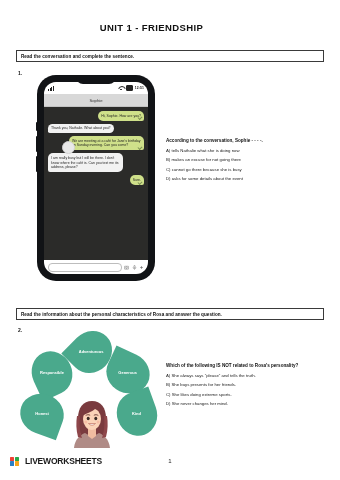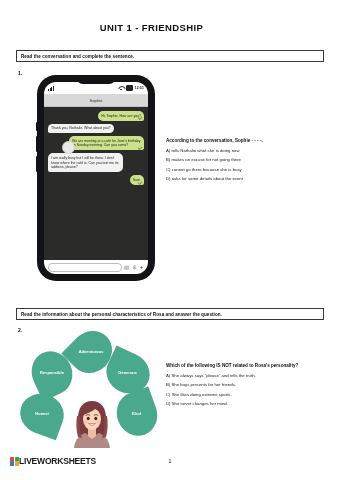--- a/index.html
+++ b/index.html
@@ -212,21 +212,21 @@
 
   .girl{
     position:absolute;left:50px;top:62px;width:48px;height:56px;
     z-index:4;
   }
   .girl svg{display:block;width:100%;height:100%;}
 
   
   .footer-logo{
     position:absolute;left:10px;top:456px;
-    display:flex;align-items:center;gap:0;
+    display:flex;align-items:center;gap:6px;
   }
   .logo-sq{
     width:9px;height:9px;display:grid;
     grid-template-columns:1fr 1fr;grid-template-rows:1fr 1fr;
     gap:.6px;
   }
   .logo-sq i{display:block;border-radius:.5px;}
   .logo-sq i:nth-child(1){background:#ef4136;}
   .logo-sq i:nth-child(2){background:#2aa84a;}
   .logo-sq i:nth-child(3){background:#2b7fc4;}

